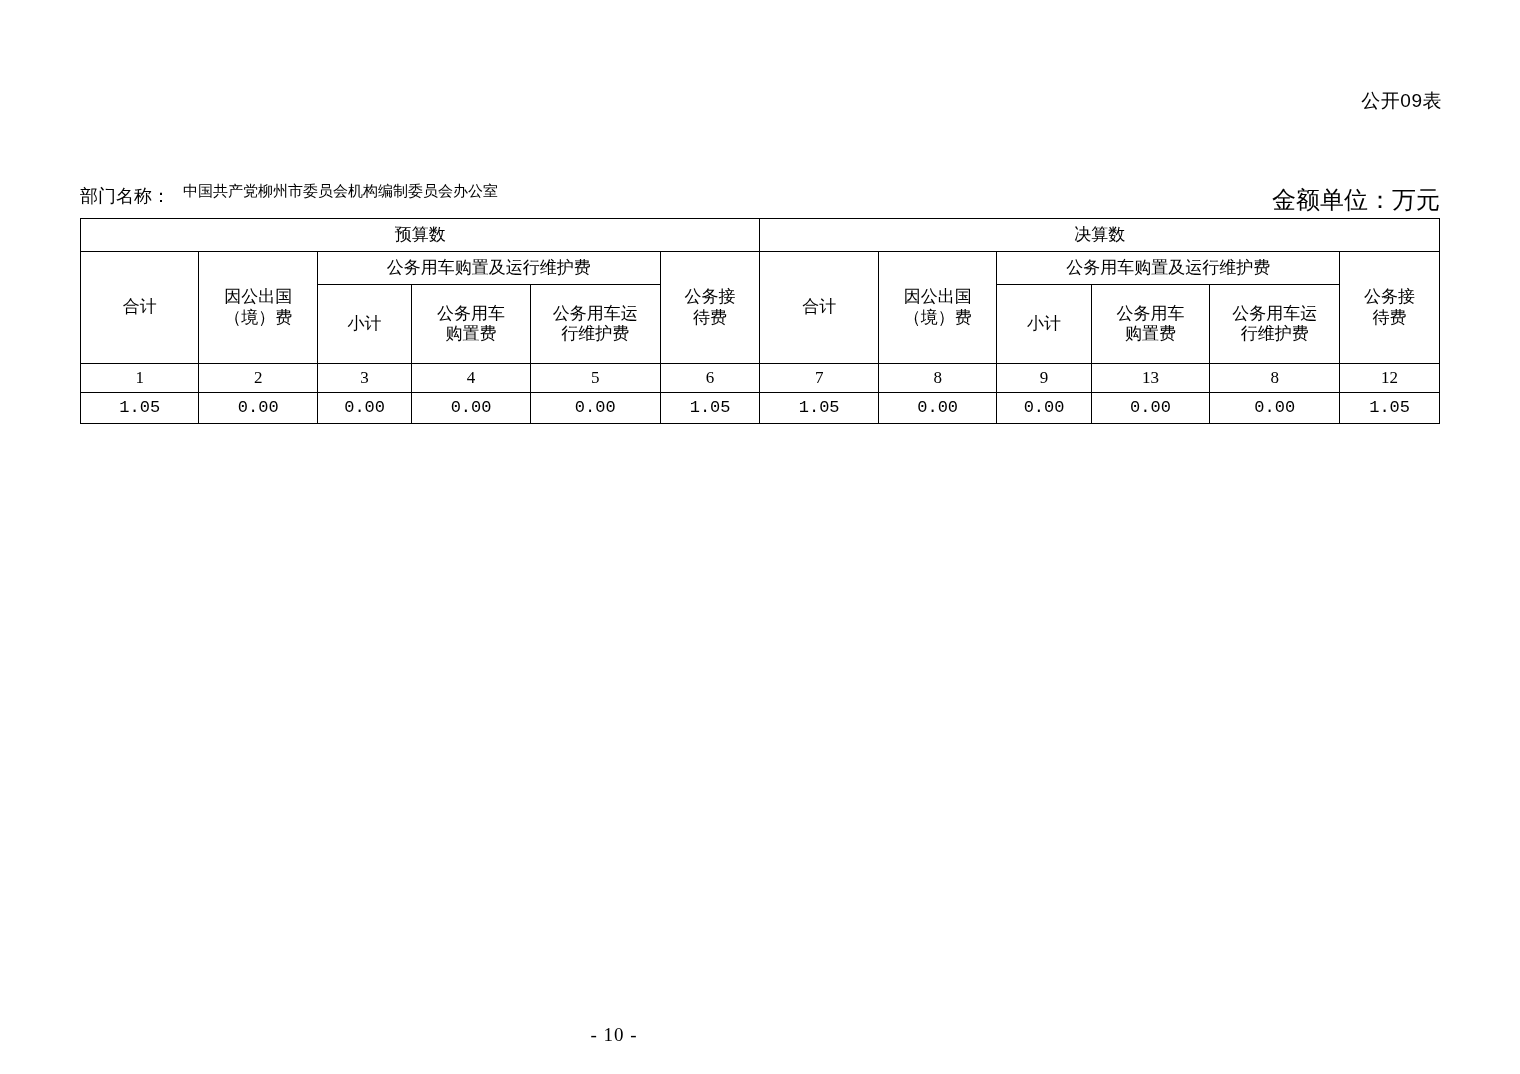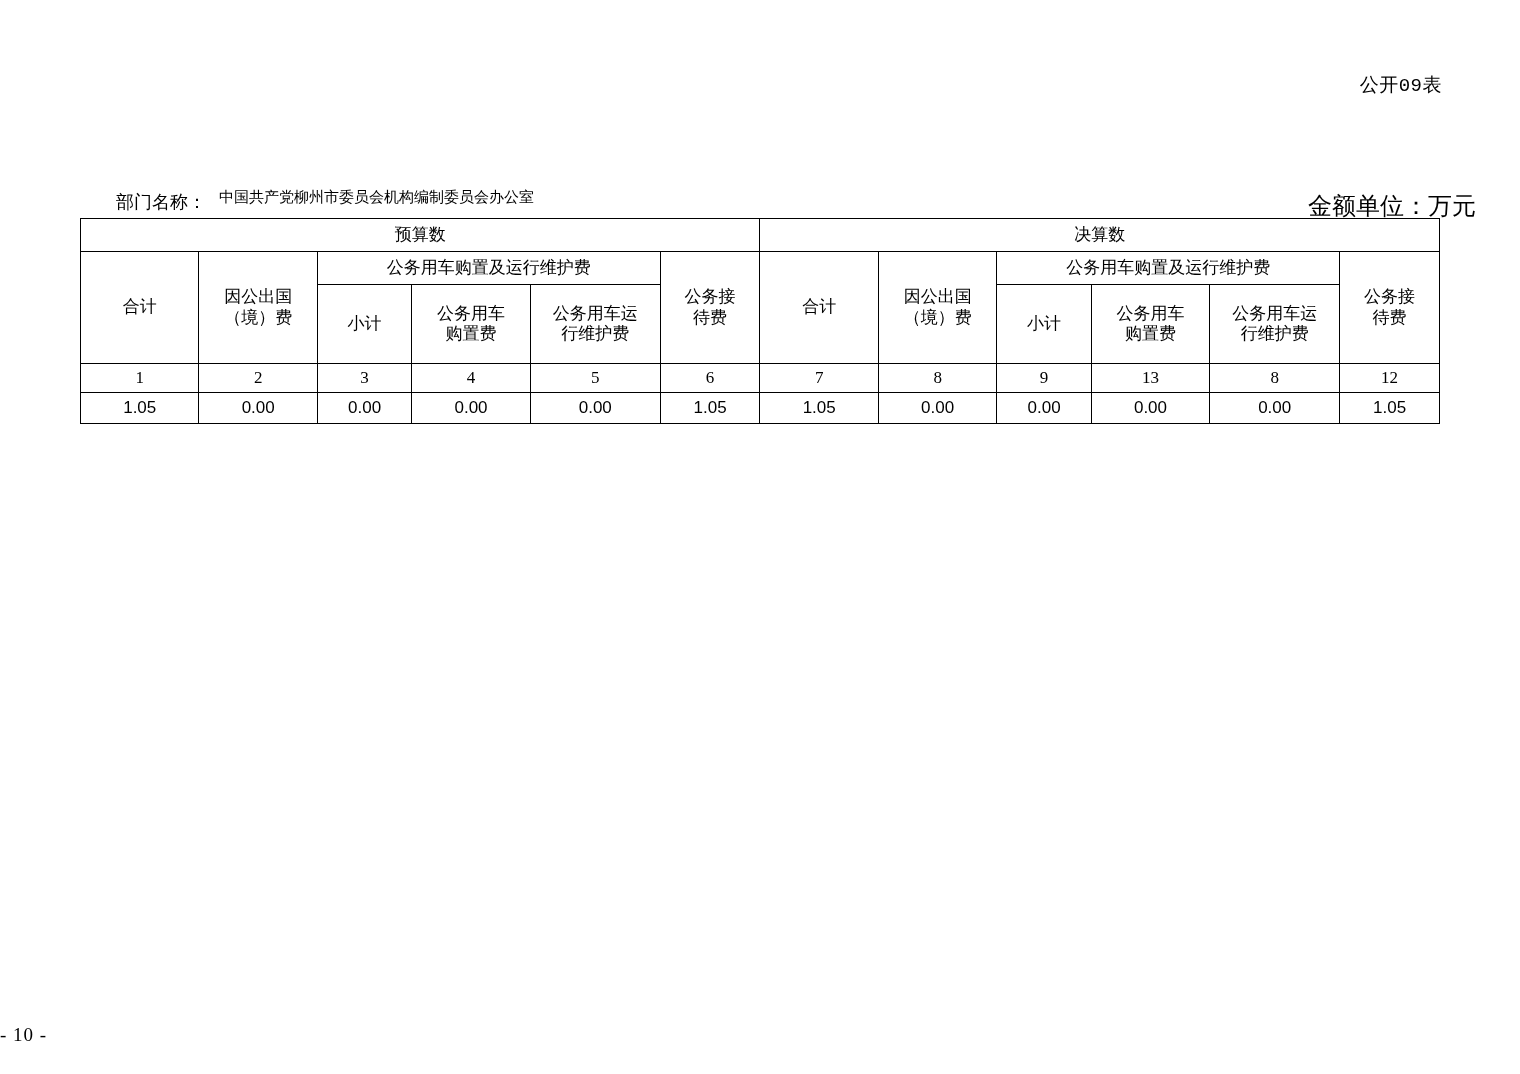--- a/index.html
+++ b/index.html
@@ -16,44 +16,43 @@
     overflow: hidden;
   }
   .page {
     position: absolute;
     top: 0; left: 0;
     width: 1520px;
     height: 1074px;
   }
   .form-tag {
     position: absolute;
-    top: 72px;
+    top: 88px;
     right: 78px;
     font-size: 19px;
-    font-family: Liberation Mono, monospace;
+    font-family: Liberation Sans, sans-serif;
     letter-spacing: 0.5px;
   }
   .doc-title {
     position: absolute;
     top: 138px;
     left: 0;
     width: 1520px;
     text-align: center;
     font-size: 24px;
     font-weight: bold;
     font-family: "Liberation Sans", sans-serif;
     letter-spacing: 1px;
   }
   .meta-row {
     position: absolute;
-    top: 190px;
+    top: 184px;
     left: 80px;
     width: 1360px;
     height: 26px;
-    margin-left: 36px;
   }
   .dept-label {
     position: absolute;
     left: 0;
     top: 0;
     font-size: 18px;
     font-family: "Liberation Sans", sans-serif;
   }
   .dept-name {
     position: absolute;
@@ -96,37 +95,38 @@
   td.num-head {
     height: 22px;
     font-size: 16px;
     font-family: "Liberation Serif", serif;
   }
   td.value {
     height: 24px;
     text-align: right;
     padding-right: 8px;
     font-size: 17px;
-    font-family: Liberation Sans, sans-serif;
+    font-family: Liberation Mono, monospace;
   }
   .note {
     position: absolute;
     top: 400px;
     left: 80px;
     width: 1365px;
     font-size: 16.5px;
     line-height: 1.42;
     font-family: "Liberation Sans", sans-serif;
     text-align: justify;
   }
   .page-number {
     position: absolute;
     bottom: 28px;
     left: 0;
     width: 1228px;
+    text-align: center;
     font-size: 19px;
     font-family: "Liberation Serif", serif;
     letter-spacing: 1px;
   }
 </style>
 </head>
 <body>
 
 <div class="page">
 

